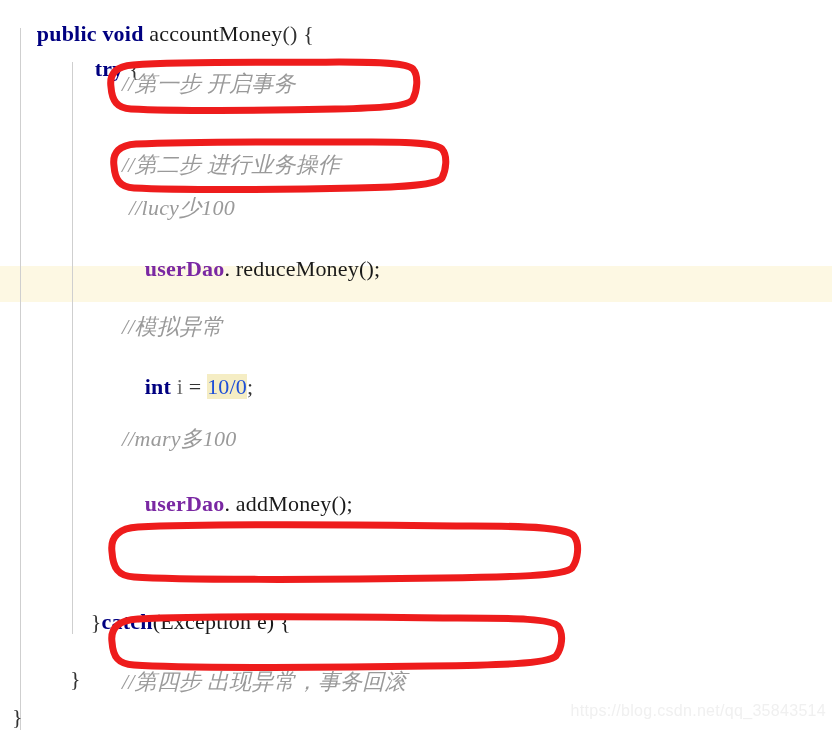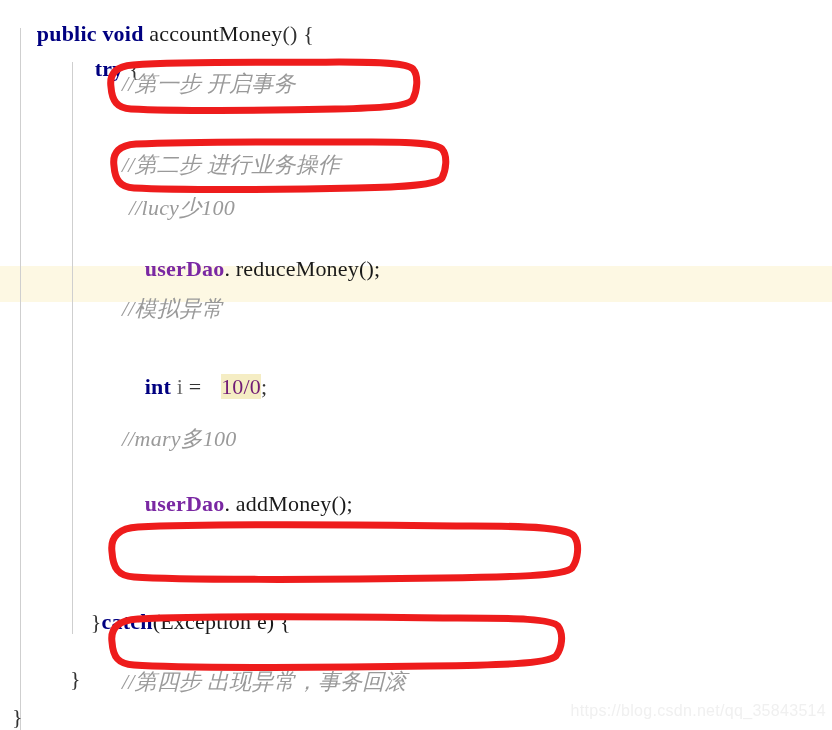--- a/index.html
+++ b/index.html
@@ -59,22 +59,21 @@
   .tok-field {
     color: #7a28a3;
     font-weight: bold;
   }
   .tok-comment {
     color: #9a9a9a;
     font-style: italic;
     font-weight: normal;
   }
   .tok-num {
-    color: #701a75;
-    margin-left: 14px;
+    color: #1d4ed8;
   }
   .tok-var {
     color: #6b6b6b;
   }
   .tok-punct {
     color: #333333;
   }
   .num-hl {
     background: #f5edc4;
   }
@@ -124,21 +123,21 @@
   <div class="code-line tok-comment" style="left:122px; top:73px;">//第一步 开启事务</div>
 
   <div class="code-line tok-comment" style="left:122px; top:154px;">//第二步 进行业务操作</div>
 
   <div class="code-line tok-comment" style="left:123px; top:197px;margin-left:6px;">//lucy少100</div>
 
   <div class="code-line" style="left:122px; top:236px;text-align:right;">
     <span class="tok-field">userDao</span><span class="tok-plain">. reduceMoney();</span>
   </div>
 
-  <div class="code-line tok-comment" style="left:122px; top:298px;">//模拟异常</div>
+  <div class="code-line tok-comment" style="left:122px; top:316px;">//模拟异常</div>
 
   <div class="code-line" style="left:122px; top:354px;">
     <span class="tok-kw">int</span><span class="tok-var"> i </span><span class="tok-punct">= </span><span class="tok-num num-hl">10/0</span><span class="tok-punct">;</span>
   </div>
 
   <div class="code-line tok-comment" style="left:122px; top:428px;">//mary多100</div>
 
   <div class="code-line" style="left:122px; top:471px;">
     <span class="tok-field">userDao</span><span class="tok-plain">. addMoney();</span>
   </div>

